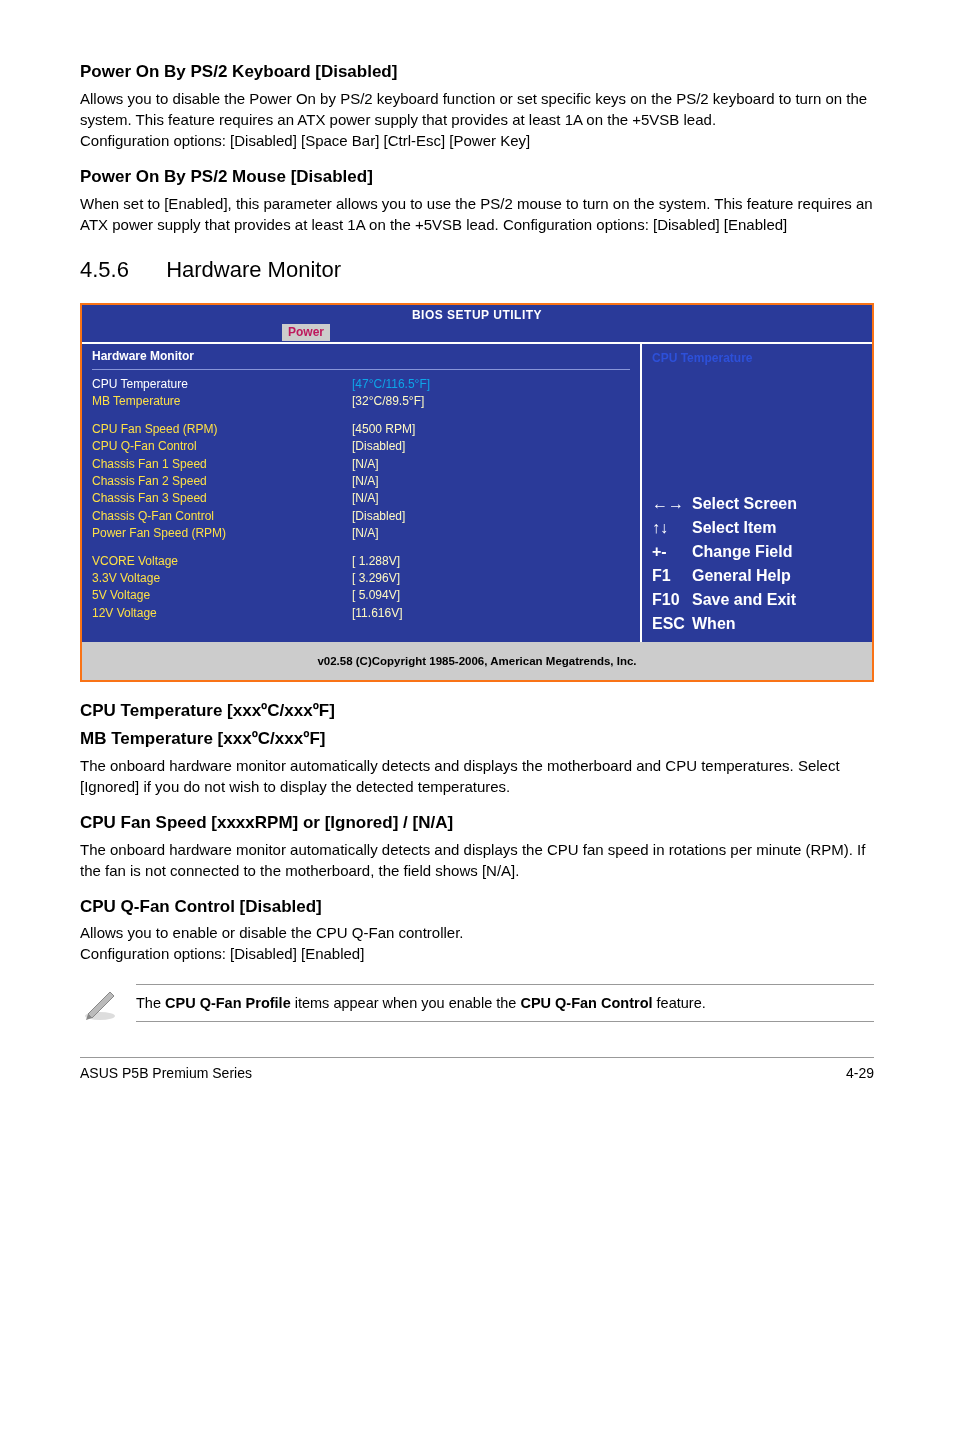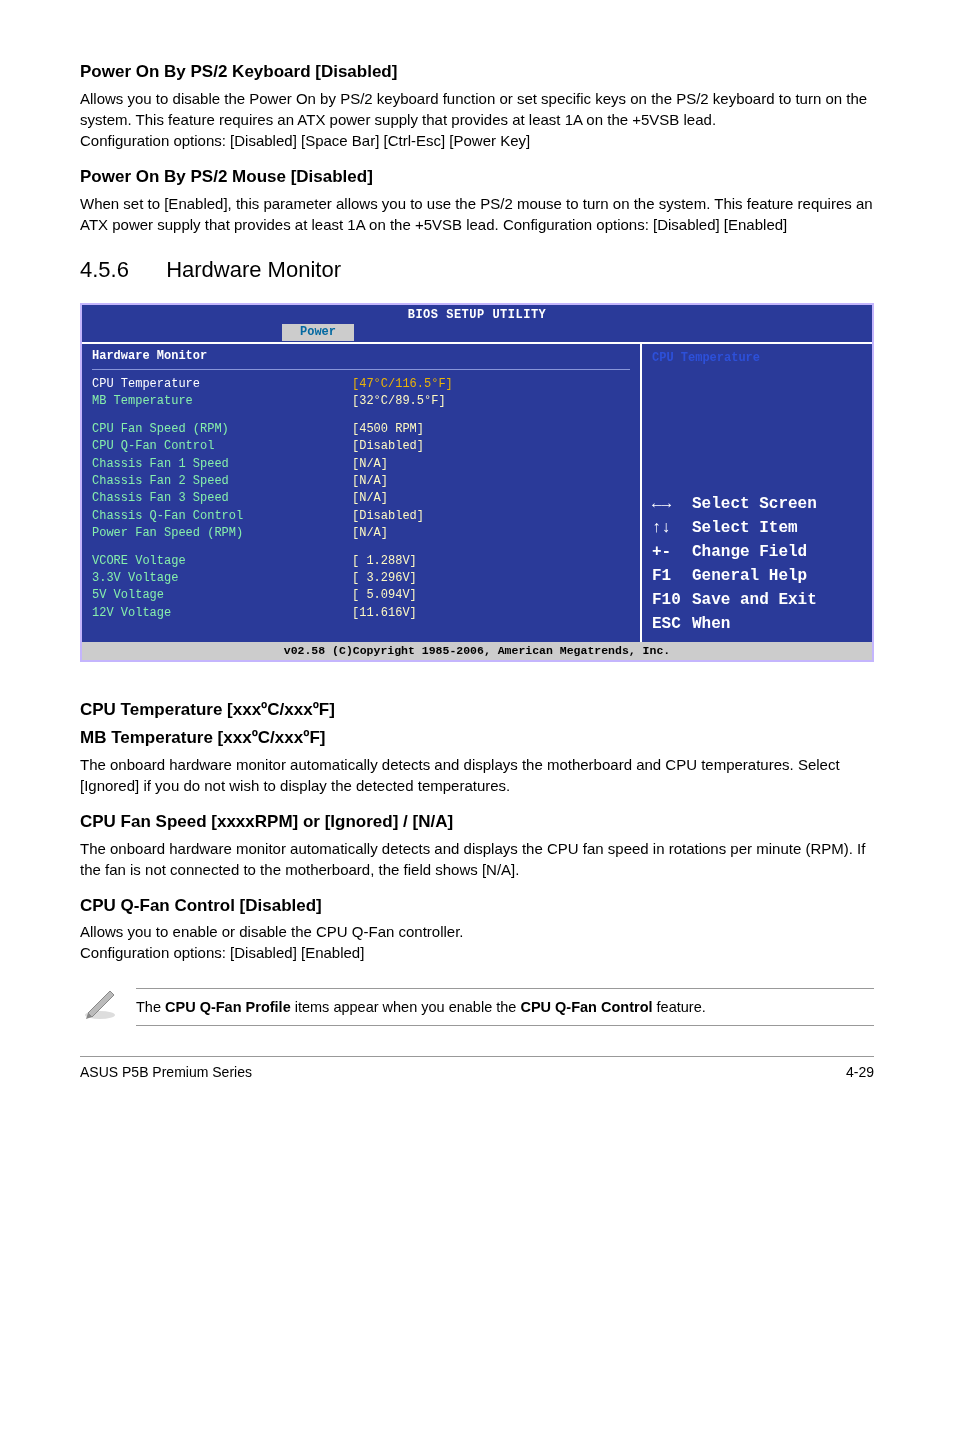--- a/index.html
+++ b/index.html
@@ -14,44 +14,44 @@
     line-height: 1.4;
   }
   h3.section-h { font-size: 17px; font-weight: bold; margin-bottom: 4px; }
   p.body-p { margin-bottom: 14px; }
   h2.main-h { font-size: 22px; font-weight: normal; margin: 20px 0 18px 0; }
   .num { display:inline-block; width:80px; }
 
   
   .bios-box {
     width: 100%;
-    border: 2px solid #c4b5fd;
+    border: 2px solid #f97316;
     background: #2a3a99;
-    font-family: Liberation Mono, monospace;
+    font-family: Liberation Sans, sans-serif;
     font-size: 12px;
     color: #fff;
-    margin-bottom: 36px;
+    margin-bottom: 17px;
   }
   .bios-title {
     text-align: center;
     color: #fff;
     font-weight: bold;
     padding: 2px 0 0 0;
     letter-spacing: 0.5px;
   }
   .bios-tabrow {
     padding-left: 200px;
     height: 18px;
     position: relative;
   }
   .bios-tab {
     display:inline-block;
     background:#ccc;
-    color:#0369a1;
-    padding: 0 18px;
+    color:#be185d;
+    padding: 0 6px;
     font-weight: bold;
     text-align: right;
   }
   .bios-body {
     display:flex;
     border-top: 2px solid #fff;
     height: 300px;
   }
   .bios-left {
     flex: 1 1 auto;
@@ -61,47 +61,47 @@
     position:relative;
   }
   .bios-left-header {
     color:#fff;
     font-weight:bold;
     border-bottom: 1px solid #8895d8;
     padding-bottom:4px;
     margin-bottom:6px;
   }
   .bios-row { display:flex; }
-  .bios-label { flex:0 0 260px; color:#86efac; }
+  .bios-label { flex:0 0 260px; color:#fde047; }
   .bios-label.current { color:#fff; }
   .bios-val { color:#fef9c3; }
-  .bios-val.current { color:#eab308; }
+  .bios-val.current { color:#0ea5e9; }
   .bios-left .bios-row { line-height:1.45; }
   .bios-right {
     flex: 0 0 230px;
     padding: 6px 10px;
     color:#fff;
     font-weight:bold;
     display:flex;
     flex-direction:column;
   }
   .bios-help-title { color:#2d50d9; }
   .bios-keys { margin-top:auto; font-size:16px; line-height:1.5; }
   .bios-keys .k { display:inline-block; width:40px; }
   .bios-footer {
     background:#ccc;
     color:#000;
     text-align:center;
     font-weight:bold;
     font-size:11.5px;
-    padding:1px 0;
+    padding:11px 0;
   }
 
   
-  .note-wrap { display:flex; align-items:flex-end; gap:16px; margin: 6px 0 20px 0; }
+  .note-wrap { display:flex; align-items:center; gap:16px; margin: 6px 0 20px 0; }
   .note-icon { width:40px; flex:0 0 40px; padding-top:4px; }
   .note-lines {
     flex:1;
     border-top:1px solid #999;
     border-bottom:1px solid #999;
     padding:8px 0;
     font-size:14.5px;
   }
 
   

